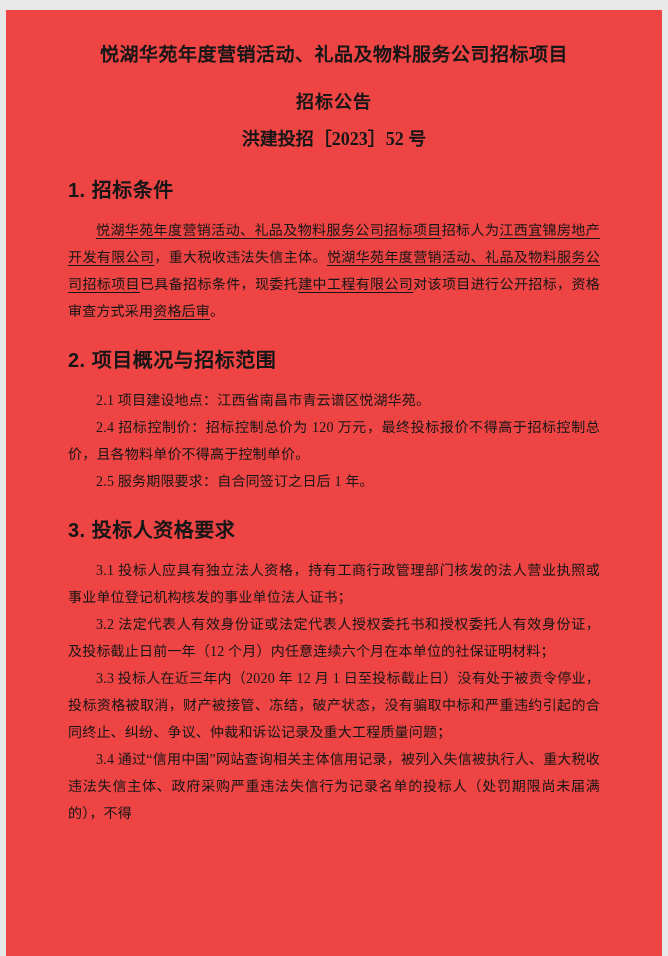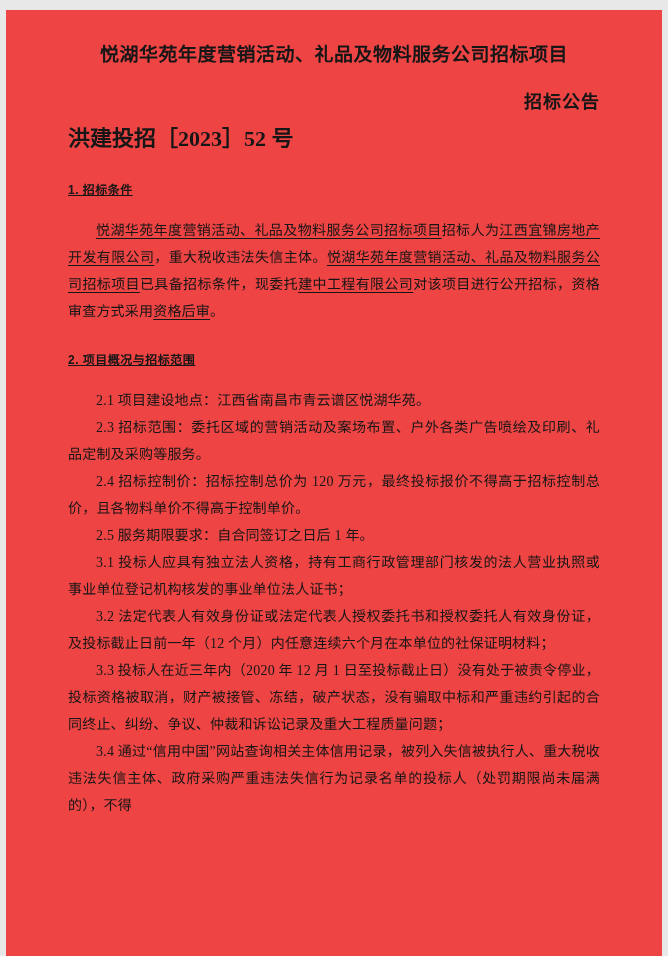--- a/index.html
+++ b/index.html
@@ -21,42 +21,41 @@
   }
   .doc-title {
     text-align: center;
     font-weight: 700;
     font-size: 19px;
     line-height: 26px;
     margin-top: 5px;
     letter-spacing: 0.5px;
   }
   .doc-subtitle {
-    text-align: right;
+    text-align: center;
     font-weight: 700;
     font-size: 18px;
     line-height: 24px;
     margin-top: 22px;
     letter-spacing: 1px;
   }
   .doc-number {
-    text-align: left;
+    text-align: center;
     font-weight: 700;
-    font-size: 22px;
+    font-size: 18px;
     line-height: 24px;
     margin-top: 13px;
   }
   .sec-heading {
     font-family: "Liberation Sans", "DejaVu Sans", sans-serif;
     font-weight: 700;
-    font-size: 12px;
+    font-size: 20px;
     line-height: 21px;
     margin: 25px 0 16px 0;
     letter-spacing: 0.5px;
-    text-decoration: underline;
   }
   .sec-heading.first {
     margin-top: 29px;
   }
   .body-p {
     margin: 0;
     font-size: 14px;
     line-height: 27px;
     text-align: justify;
     text-indent: 2em;
@@ -77,22 +76,22 @@
   <div class="doc-subtitle">招标公告</div>
   <div class="doc-number">洪建投招［2023］52 号</div>
 
   <div class="sec-heading first">1. 招标条件</div>
   <p class="body-p">
     <span class="u">悦湖华苑年度营销活动、礼品及物料服务公司招标项目</span><span>招标人为</span><span class="u">江西宜锦房地产开发有限公司</span><span>，重大税收违法失信主体。</span><span class="u">悦湖华苑年度营销活动、礼品及物料服务公司招标项目</span><span>已具备招标条件，现委托</span><span class="u">建中工程有限公司</span><span>对该项目进行公开招标，资格审查方式采用</span><span class="u">资格后审</span><span>。</span>
   </p>
 
   <div class="sec-heading">2. 项目概况与招标范围</div>
   <p class="body-p">2.1 项目建设地点：江西省南昌市青云谱区悦湖华苑。</p>
-  <p class="body-p">2.3 招标范围：委托区域的营销活动及案场布置、户外各类广告喷绘及印刷、礼品定制及采购等服务。</p>
   <p class="body-p">2.4 招标控制价：招标控制总价为 120 万元，最终投标报价不得高于招标控制总价，且各物料单价不得高于控制单价。</p>
   <p class="body-p">2.5 服务期限要求：自合同签订之日后 1 年。</p>
 
+  <div class="sec-heading">3. 投标人资格要求</div>
   <p class="body-p">3.1 投标人应具有独立法人资格，持有工商行政管理部门核发的法人营业执照或事业单位登记机构核发的事业单位法人证书；</p>
   <p class="body-p">3.2 法定代表人有效身份证或法定代表人授权委托书和授权委托人有效身份证，及投标截止日前一年（12 个月）内任意连续六个月在本单位的社保证明材料；</p>
   <p class="body-p">3.3 投标人在近三年内（2020 年 12 月 1 日至投标截止日）没有处于被责令停业，投标资格被取消，财产被接管、冻结，破产状态，没有骗取中标和严重违约引起的合同终止、纠纷、争议、仲裁和诉讼记录及重大工程质量问题；</p>
   <p class="body-p">3.4 通过“信用中国”网站查询相关主体信用记录，被列入失信被执行人、重大税收违法失信主体、政府采购严重违法失信行为记录名单的投标人（处罚期限尚未届满的），不得</p>
 
 </div>
 
 </body></html>

